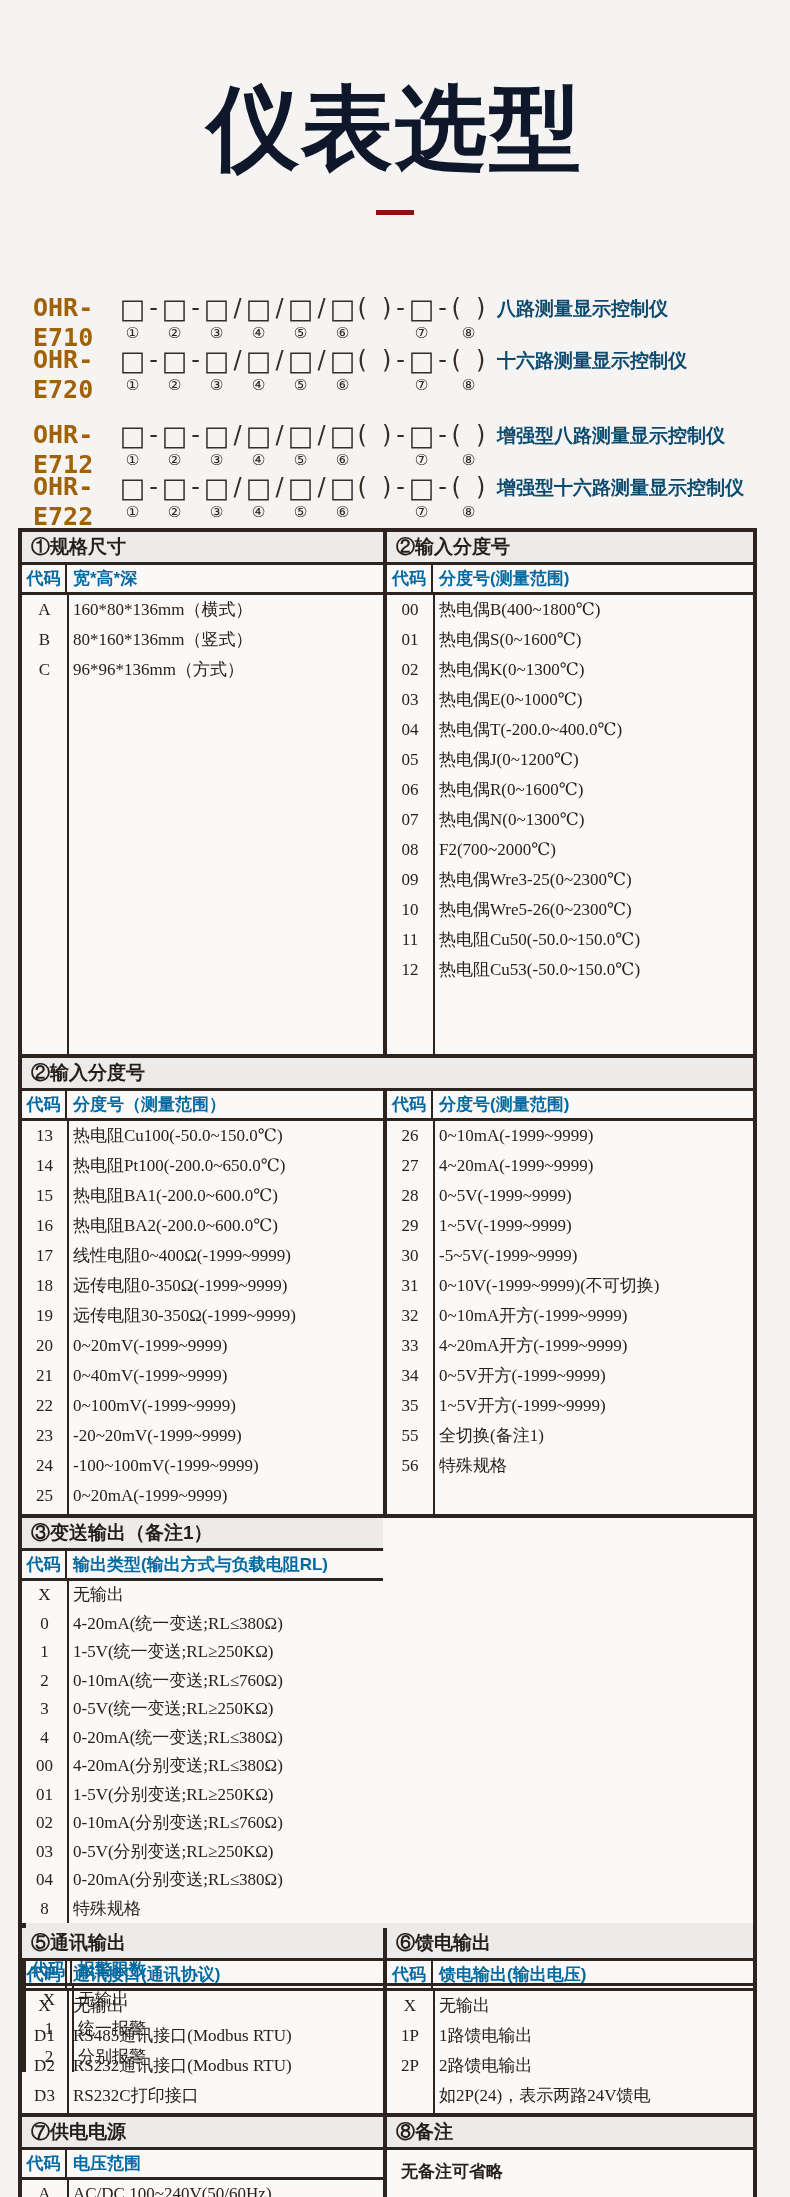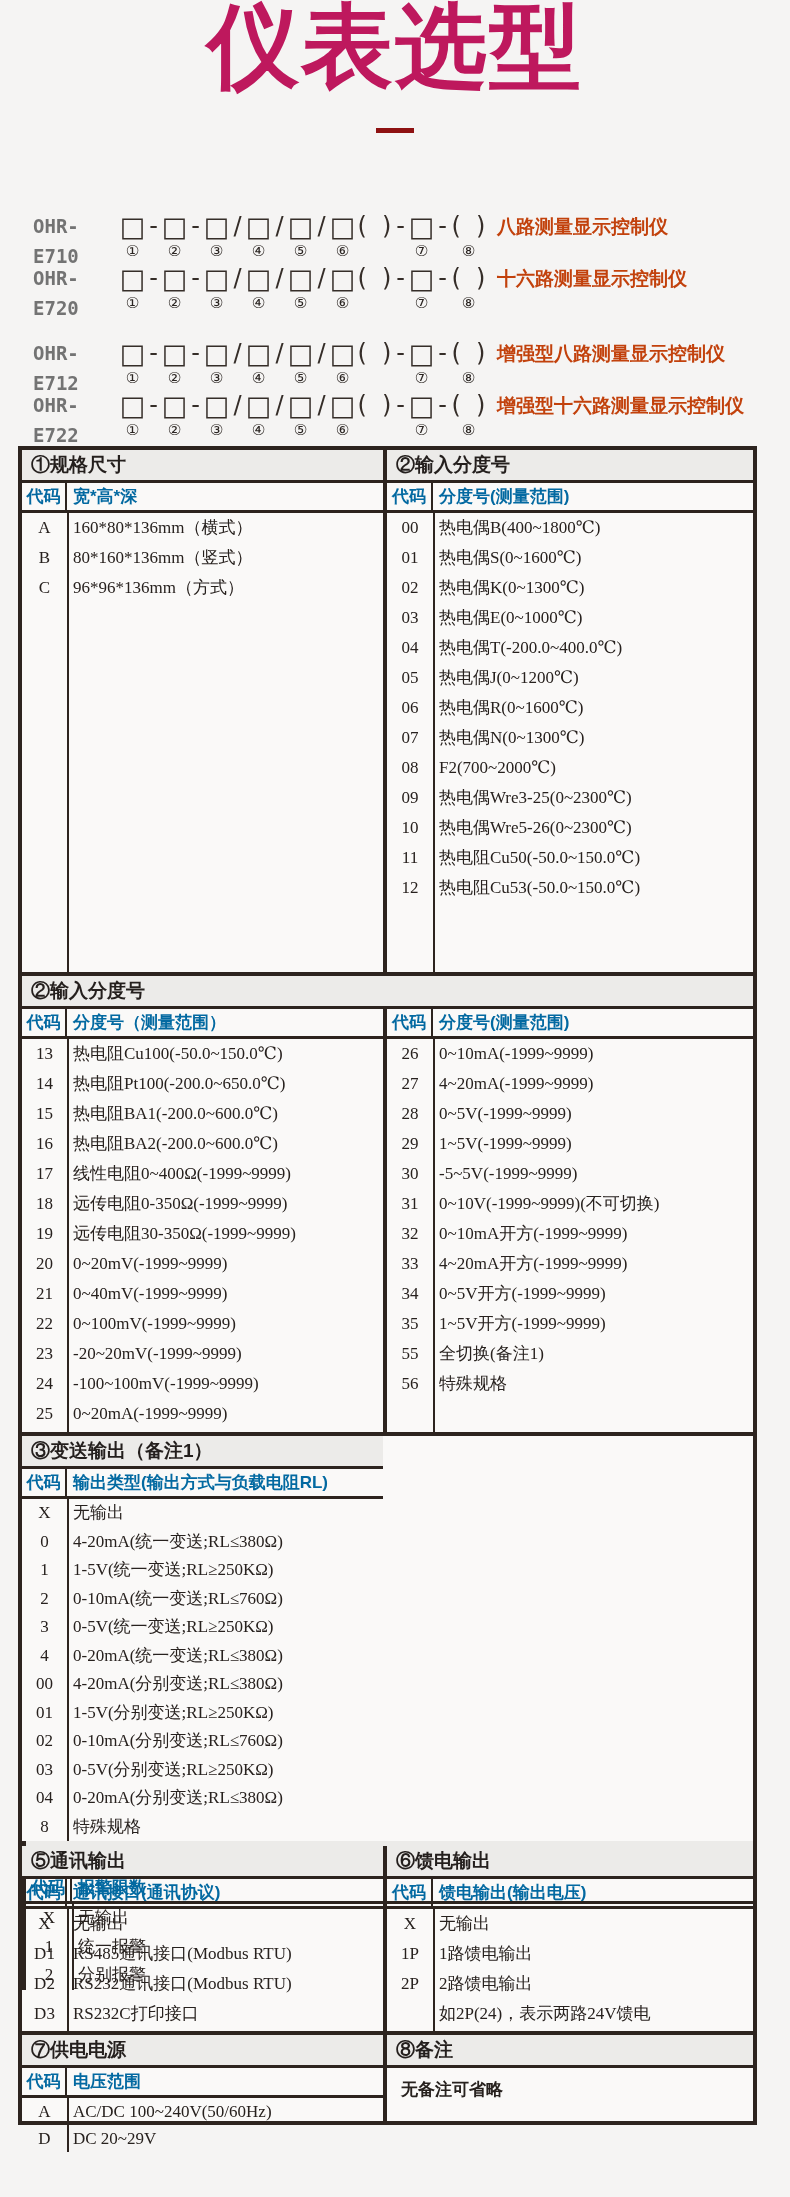--- a/index.html
+++ b/index.html
@@ -5,54 +5,55 @@
   html,body{margin:0;padding:0;}
   body{
     width:790px;height:2197px;overflow:hidden;
     background:#f5f4f3;
     font-family:"Liberation Sans", sans-serif;
     color:#27211e;
     -webkit-font-smoothing:antialiased;
   }
   
   .page-title{
+    margin-top:82px;
     text-align:center;
     font-size:92px;line-height:1;
     font-weight:900;
     letter-spacing:2px;
-    color:#be185d;
+    color:#0f172a;
     font-family:"Liberation Sans","DejaVu Sans",sans-serif;
   }
   .title-underline{
     width:38px;height:5px;background:#8e1111;
     margin:36px auto 0 auto;
   }
   
   .models{margin:78px 0 0 33px;}
   .model-row{display:flex;align-items:flex-start;height:52px;}
   .model-row.gap{margin-top:23px;}
   .model-code{
     width:86px;flex:0 0 86px;
     font-family:"DejaVu Sans Mono","Liberation Mono",monospace;
-    font-weight:bold;font-size:19px;line-height:30px;
-    letter-spacing:0px;color:#737373;
+    font-weight:bold;font-size:25px;line-height:30px;
+    letter-spacing:0px;color:#a16207;
   }
   .slots{display:flex;white-space:pre;}
   .slot{width:15px;display:inline-flex;flex-direction:column;align-items:center;}
   .slot:nth-child(1),.slot:nth-child(3),.slot:nth-child(5),.slot:nth-child(7),
   .slot:nth-child(9),.slot:nth-child(11),.slot:nth-child(14){width:27px;}
   .slot:nth-child(12),.slot:nth-child(16){width:37px;}
   .sym{height:30px;display:flex;align-items:center;justify-content:center;
        font-size:24px;color:#352d28;font-family:"DejaVu Sans",sans-serif;}
   .slot:nth-child(1) .sym,.slot:nth-child(3) .sym,.slot:nth-child(5) .sym,
   .slot:nth-child(7) .sym,.slot:nth-child(9) .sym,.slot:nth-child(11) .sym,
   .slot:nth-child(14) .sym{font-size:27px;}
   .num{height:22px;font-size:15px;line-height:20px;color:#2a2421;
        font-family:"DejaVu Sans",sans-serif;}
-  .model-desc{margin-left:10px;font-weight:bold;font-size:19px;line-height:31px;color:#c2410c;}
+  .model-desc{margin-left:10px;font-weight:bold;font-size:19px;line-height:31px;color:#0c4a6e;}
   
   .sel-table{
     margin:4px 0 0 18px;
     width:739px;
     border:4px solid #2d241f;
     background:#faf9f8;
     box-sizing:border-box;
   }
   .t-band{box-sizing:border-box;display:flex;}
   .t-band.col{flex-direction:column;}

